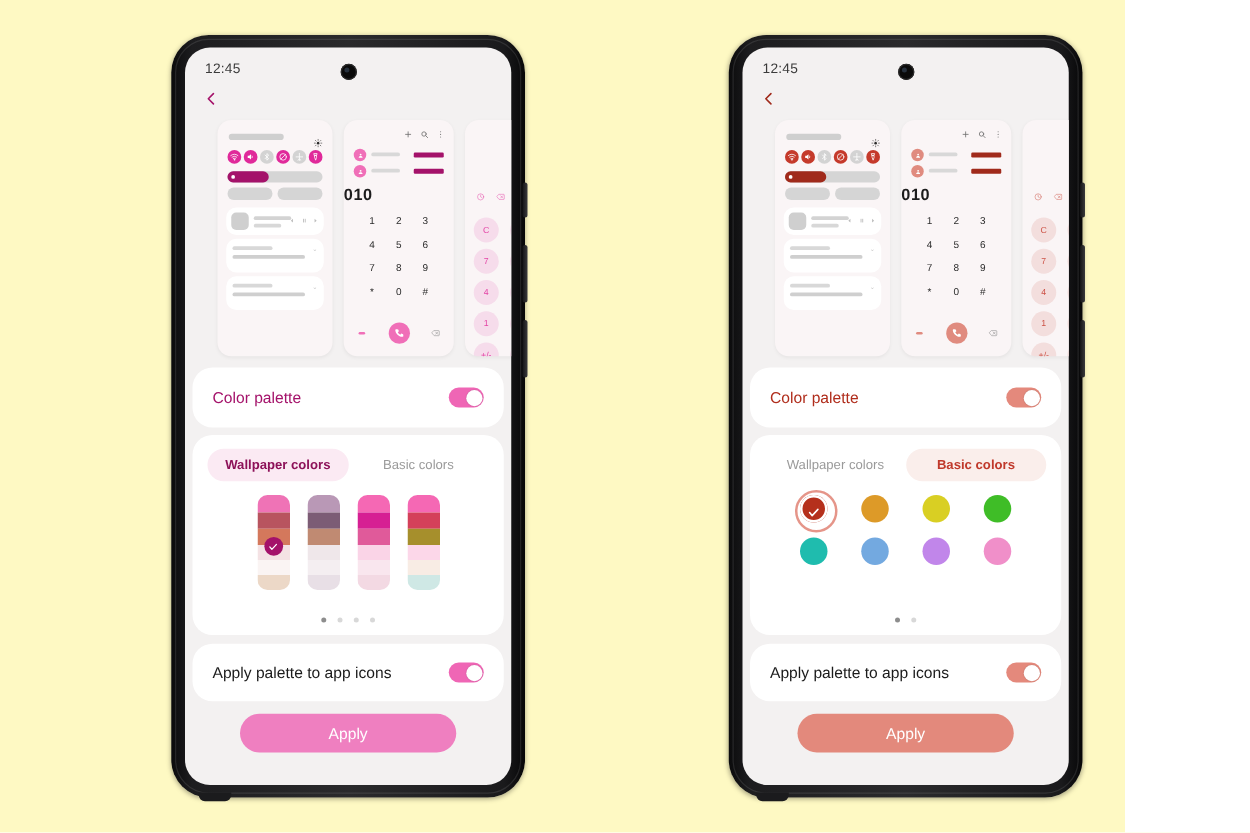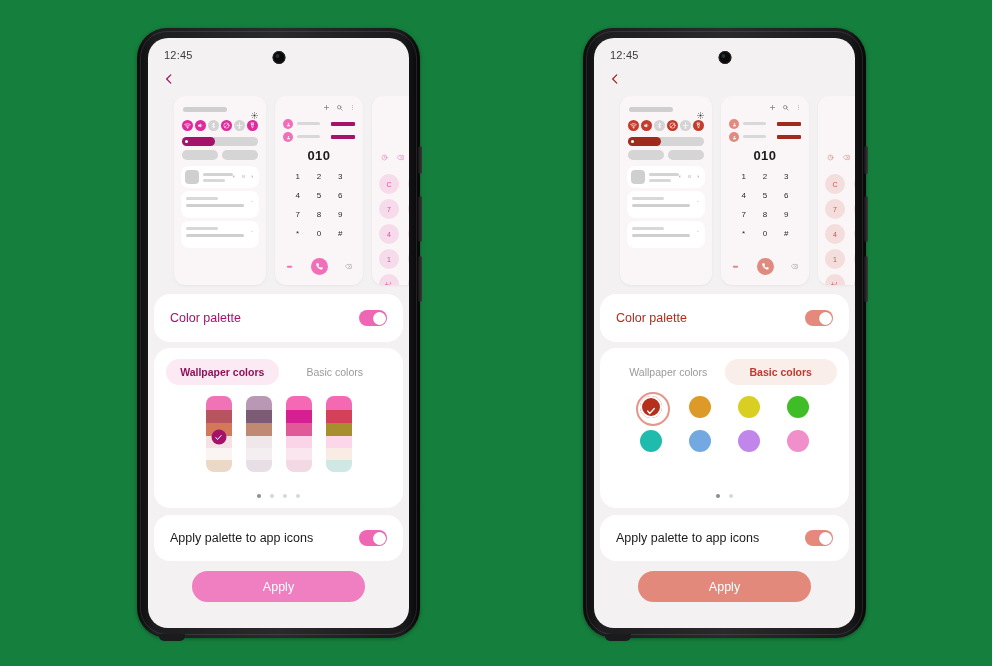--- a/index.html
+++ b/index.html
@@ -1,17 +1,17 @@
 <!DOCTYPE html>
 <html><head>
 <meta charset="utf-8">
 <style>
   html,body{margin:0;padding:0;background:#ffffff;}
   body{width:1000px;height:666px;overflow:hidden;font-family:"Liberation Sans","DejaVu Sans",sans-serif;}
-  .stage{position:relative;width:992px;height:666px;background:#15803d;}
+  .stage{position:relative;width:900px;height:666px;background:#fef9c3;}
 
   
   .phone{position:absolute;top:28px;width:283px;height:610px;}
   .phone.left{left:137px;}
   .phone.right{left:583px;}
 
   .frame{position:absolute;inset:0;border-radius:30px;
          background:linear-gradient(90deg,#0b0b0c 0%,#1d1d1f 6%,#2a2a2c 50%,#1a1a1c 94%,#070708 100%);
          box-shadow:0 1px 4px rgba(0,0,0,.35);}
   .frame::after{content:"";position:absolute;inset:3px;border-radius:27px;
@@ -73,21 +73,21 @@
 
   
   .dl-top{position:absolute;right:7px;top:8px;display:flex;gap:6px;align-items:center;color:#6d6d6d;}
   .dl-top svg{width:7px;height:7px;display:block;}
   .dl-contact{position:absolute;left:8px;width:72px;height:10px;}
   .dl-c1{top:23px;} .dl-c2{top:36px;}
   .dl-av{position:absolute;left:0;top:0;width:10px;height:10px;border-radius:50%;display:flex;align-items:center;justify-content:center;}
   .dl-av svg{width:5px;height:5px;}
   .dl-name{position:absolute;left:14px;top:3px;width:23px;height:3px;border-radius:2px;background:#d8d8d8;}
   .dl-bar{position:absolute;right:0;top:3px;width:24px;height:4px;border-radius:1px;}
-  .dl-num{position:absolute;left:0;top:52px;width:100%;text-align:center;font-size:13px;font-weight:600;color:#1c1c1c;letter-spacing:.5px;}
+  .dl-num{position:absolute;left:0;top:52px;width:100%;text-align:left;font-size:13px;font-weight:600;color:#1c1c1c;letter-spacing:.5px;}
   .dl-keys{position:absolute;left:12px;top:76px;width:64px;display:grid;grid-template-columns:repeat(3,1fr);row-gap:10px;}
   .dl-key{text-align:center;font-size:8px;color:#2b2b2b;}
   .dl-act{position:absolute;left:10px;bottom:10px;width:68px;display:flex;align-items:center;justify-content:space-between;}
   .dl-call{width:17px;height:17px;border-radius:50%;display:flex;align-items:center;justify-content:center;}
   .dl-call svg{width:9px;height:9px;}
   .dl-kbd svg{width:9px;height:7px;display:block;}
   .dl-bks svg{width:9px;height:7px;display:block;}
   .cl-icons{position:absolute;left:9px;top:58px;display:flex;gap:9px;align-items:center;}
   .cl-icons svg{width:7px;height:7px;display:block;}
   .cl-grid{position:absolute;left:7px;top:78px;display:grid;grid-template-columns:repeat(2,20px);

